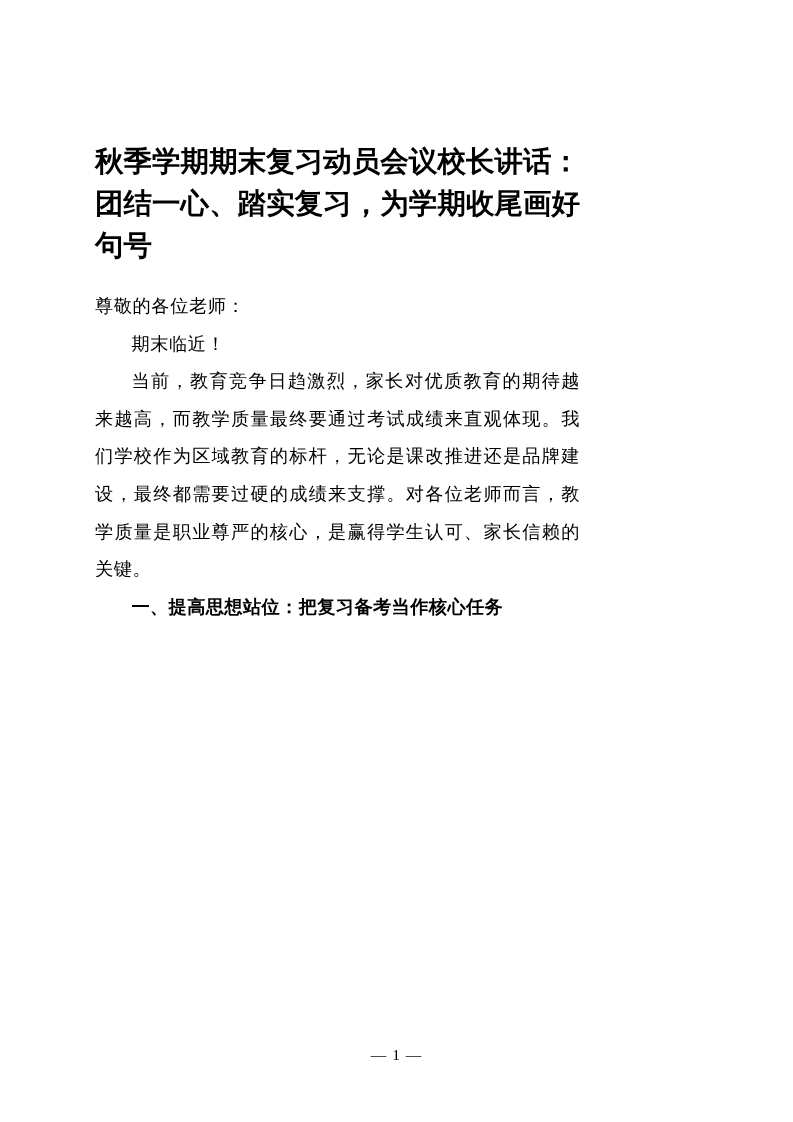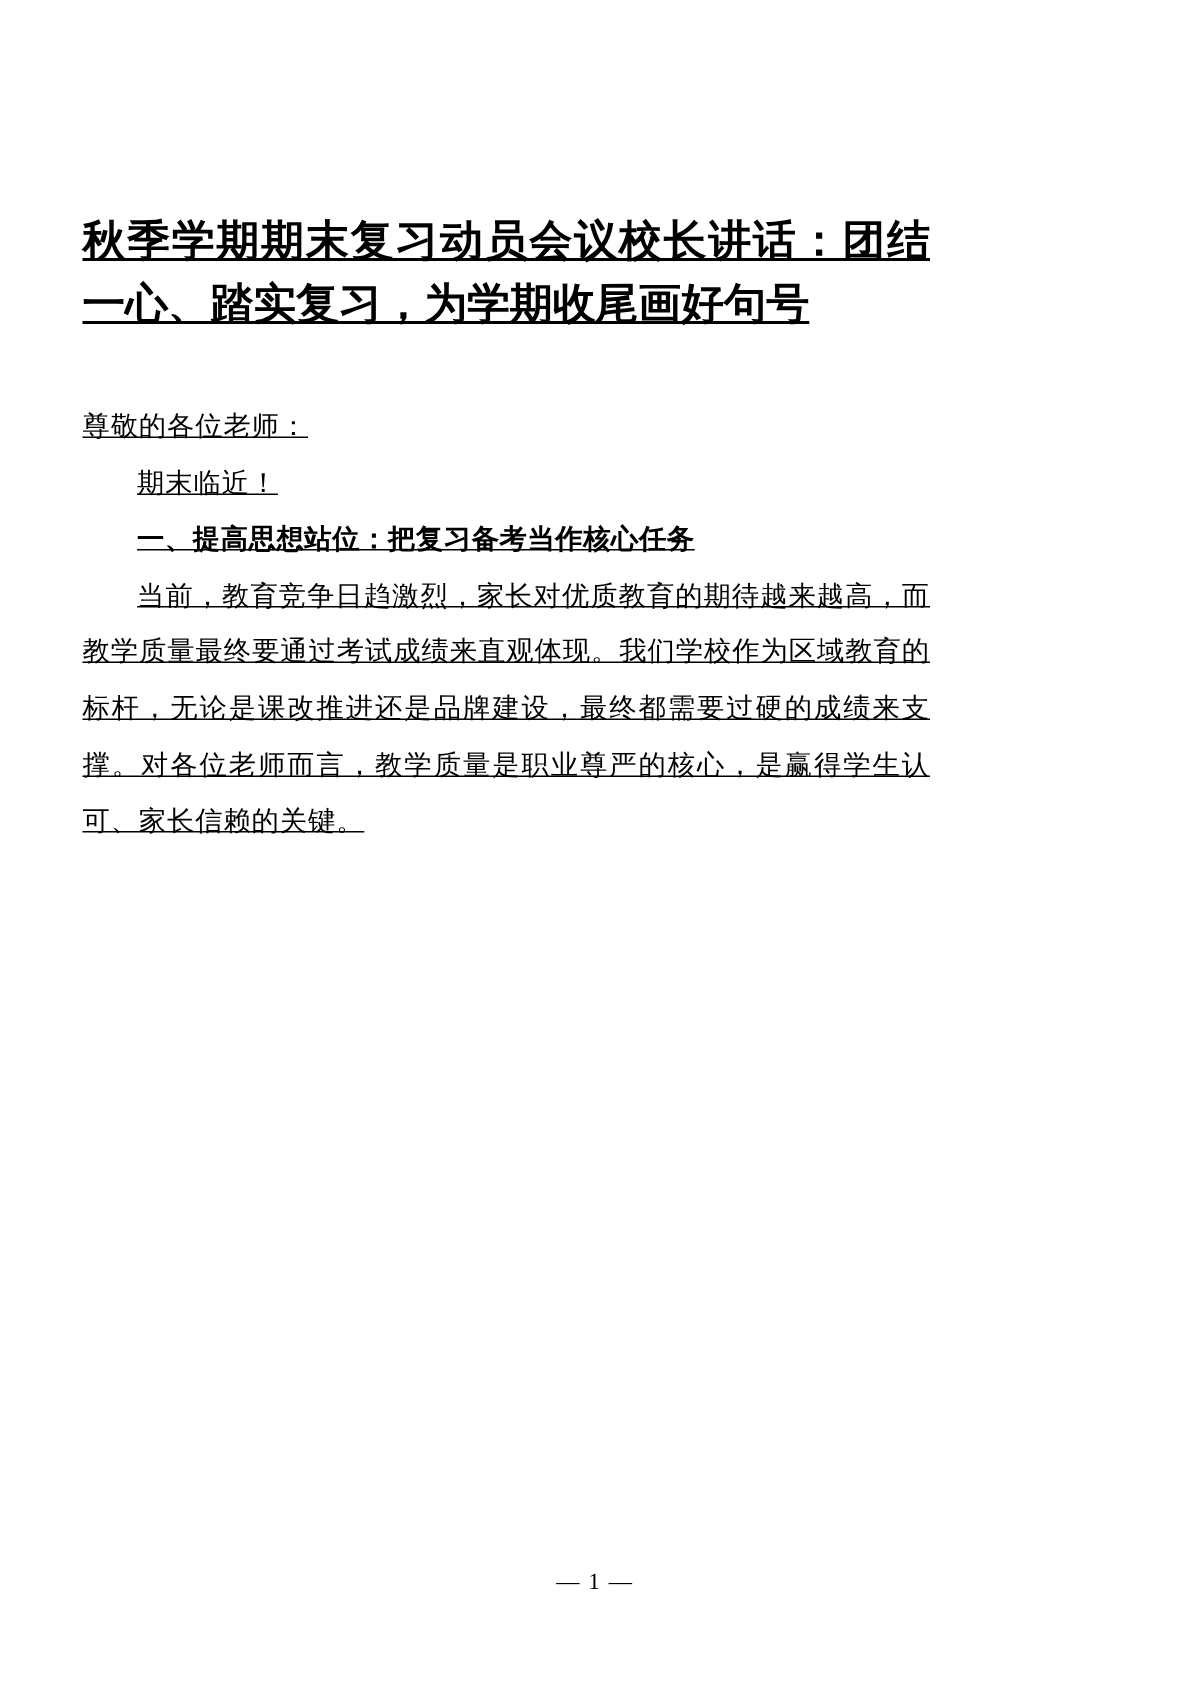--- a/index.html
+++ b/index.html
@@ -14,36 +14,35 @@
     color: #000000;
     position: relative;
     overflow: hidden;
   }
   .page {
     position: absolute;
     left: 0; top: 0;
     width: 675px;
     height: 1122px;
     box-sizing: border-box;
-    padding: 0 55px;
-    text-decoration: underline;
+    padding: 0 95px;
   }
   .doc-title {
     margin: 0;
     padding-top: 140px;
     font-size: 28.5px;
     font-weight: bold;
     line-height: 42px;
     letter-spacing: 0px;
     text-align: justify;
     text-align-last: left;
     font-family: "Liberation Sans", "DejaVu Sans", sans-serif;
   }
   .body-wrap {
-    margin-top: 42px;
+    margin-top: 22px;
   }
   p.para {
     margin: 0;
     font-size: 18.2px;
     line-height: 37.6px;
     text-align: justify;
     text-indent: 0;
     letter-spacing: 0.6px;
   }
   p.indent {
@@ -67,18 +66,18 @@
 </style>
 </head>
 <body>
 
 <div class="page">
   <h1 class="doc-title">秋季学期期末复习动员会议校长讲话：团结一心、踏实复习，为学期收尾画好句号</h1>
 
   <div class="body-wrap">
     <p class="para">尊敬的各位老师：</p>
     <p class="para indent">期末临近！</p>
+    <p class="para indent">当前，教育竞争日趋激烈，家长对优质教育的期待越来越高，而教学质量最终要通过考试成绩来直观体现。我们学校作为区域教育的标杆，无论是课改推进还是品牌建设，最终都需要过硬的成绩来支撑。对各位老师而言，教学质量是职业尊严的核心，是赢得学生认可、家长信赖的关键。</p>
     <p class="para heading">一、提高思想站位：把复习备考当作核心任务</p>
-    <p class="para indent">当前，教育竞争日趋激烈，家长对优质教育的期待越来越高，而教学质量最终要通过考试成绩来直观体现。我们学校作为区域教育的标杆，无论是课改推进还是品牌建设，最终都需要过硬的成绩来支撑。对各位老师而言，教学质量是职业尊严的核心，是赢得学生认可、家长信赖的关键。</p>
   </div>
 
   <div class="footer">— 1 —</div>
 </div>
 
 </body></html>

